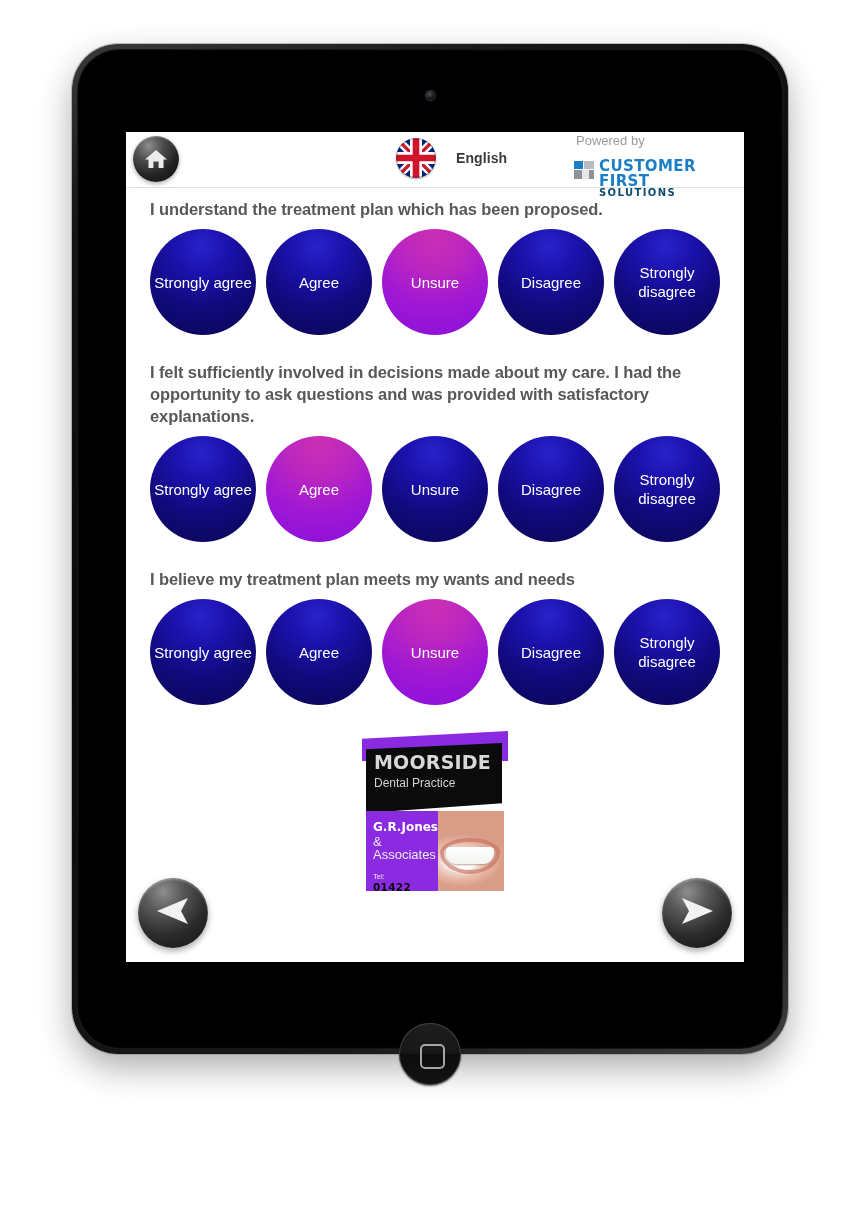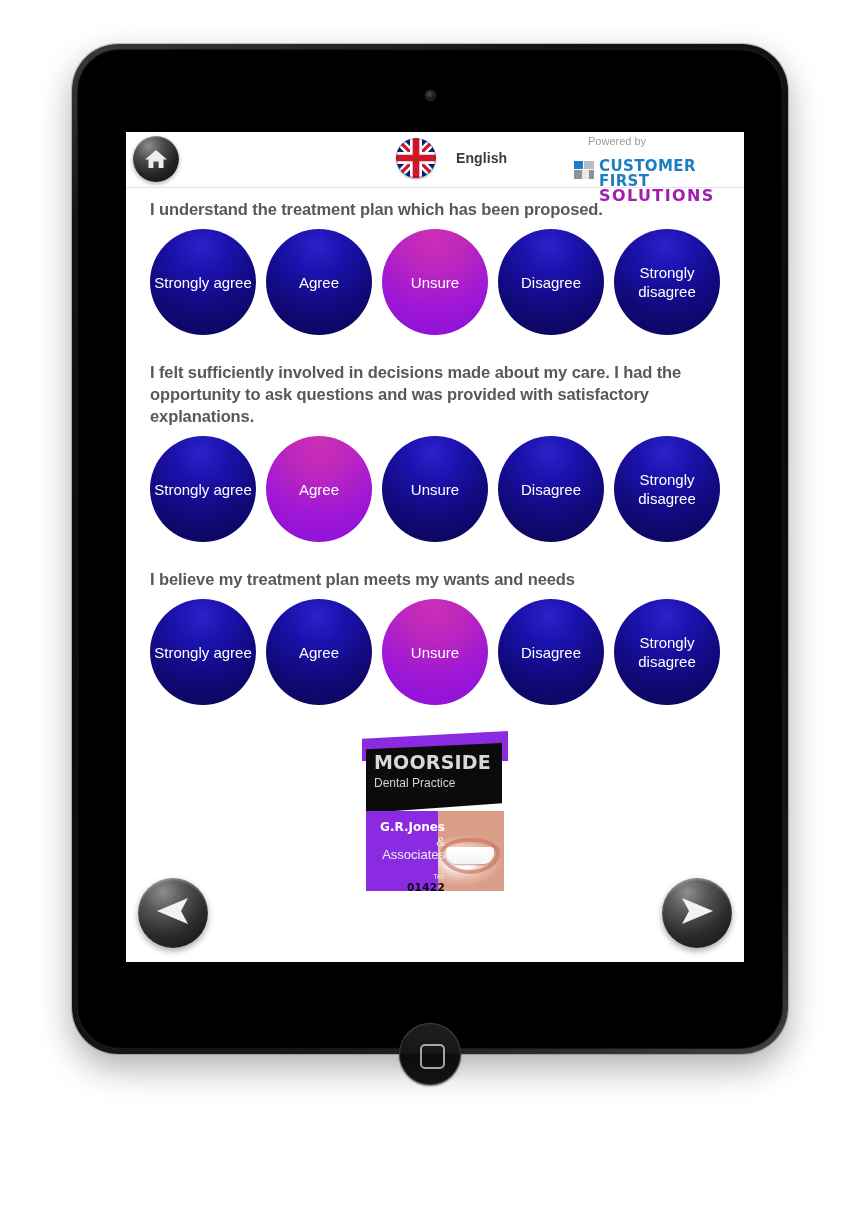--- a/index.html
+++ b/index.html
@@ -124,40 +124,39 @@
   }
 
   .brand {
     position: absolute;
     right: 2px;
     top: 3px;
     width: 168px;
     text-align: left;
   }
   .brand-powered {
-    font-size: 11px;
+    font-size: 13px;
     color: #9b9b9b;
     line-height: 12px;
     padding-left: 2px;
-    margin-left: 12px;
   }
   .brand-row { display: flex; align-items: flex-start; gap: 4px; margin-top: 12px; }
   .brand-mark { flex: 0 0 auto; margin-top: 1px; }
   .brand-words { line-height: 1; }
   .brand-cf {
     font-size: 15px;
     font-weight: bold;
     color: #1b7ec6;
     letter-spacing: .4px;
     font-family: "DejaVu Sans", sans-serif;
   }
   .brand-sol {
-    font-size: 16px;
-    font-weight: bold;
-    color: #a21caf;
+    font-size: 10px;
+    font-weight: bold;
+    color: #0c4a6e;
     letter-spacing: 1.4px;
     font-family: "DejaVu Sans", sans-serif;
     margin-top: -1px;
   }
 
   
   .content { padding: 10px 24px 0 24px; }
 
   .q-block { margin-bottom: 6px; }
 
@@ -238,21 +237,20 @@
     color: #d2d2d2;
     line-height: 19px;
     margin-top: 1px;
   }
   .ad-bottom {
     position: absolute;
     left: 4px; top: 80px;
     width: 138px; height: 80px;
     background: #8a2be2;
     overflow: hidden;
-    text-align: right;
   }
   .ad-photo {
     position: absolute;
     right: 0; top: 0;
     width: 66px; height: 80px;
     background:
       radial-gradient(ellipse 42px 26px at 34% 62%, #ffffff 0%, #ffffff 36%, #f0d7cd 48%, #e8b9a6 70%, #d99e88 100%),
       linear-gradient(160deg, #f3cfc0 0%, #e2a98f 60%, #cf8e72 100%);
   }
   .ad-teeth {

